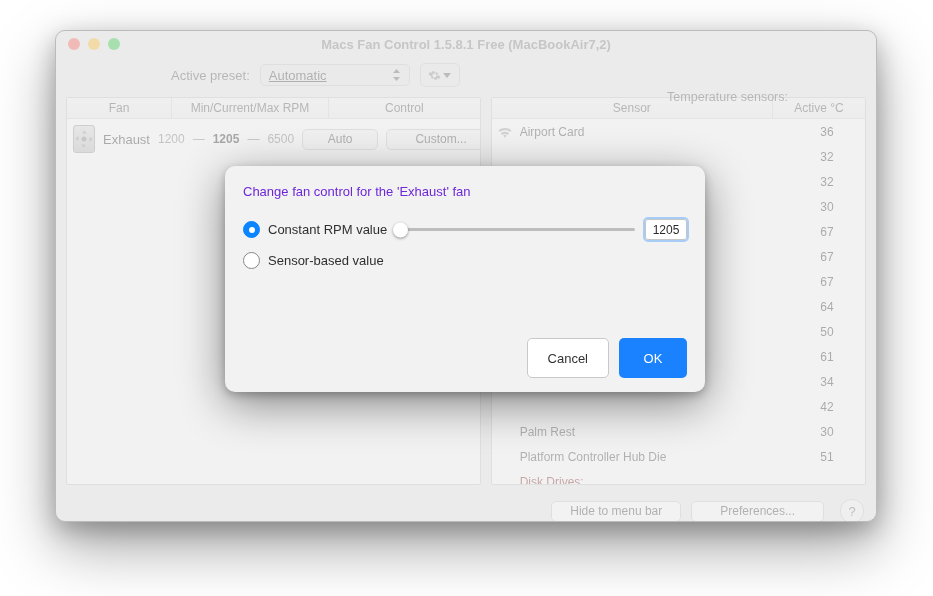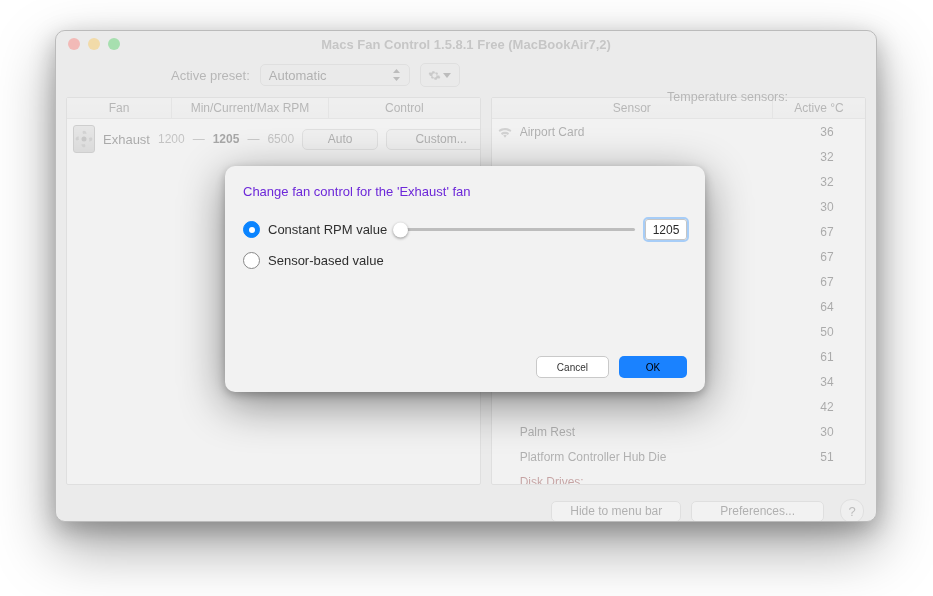--- a/index.html
+++ b/index.html
@@ -29,21 +29,21 @@
   .dot{width:12px;height:12px;border-radius:50%;}
   .dot.red{background:#ff5f57;}
   .dot.yellow{background:#febc2e;}
   .dot.green{background:#28c840;}
   .title{position:absolute;left:0;right:0;text-align:center;font-weight:600;color:#808080;}
   .toolbar{display:flex;align-items:center;gap:10px;padding:6px 2px 10px 10px;}
   .lbl{color:#555;padding-left:105px;}
   .select{
     display:flex;align-items:center;justify-content:space-between;
     min-width:150px;height:22px;background:var(--header-grey);border:1px solid var(--border);
-    border-radius:5px;padding:0 8px;color:#444;box-sizing:border-box;
+    border-radius:5px;padding:0 8px;color:#444;box-sizing:border-box;text-decoration:underline;
   }
   .chev{margin-left:8px;color:#666;}
   .gear{
     display:flex;align-items:center;justify-content:center;width:38px;height:22px;
     background:var(--header-grey);border:1px solid var(--border);border-radius:5px;color:#555;gap:2px;
   }
   .body{display:flex;gap:10px;padding:0 10px 8px 10px;height:388px;}
   .left,.right{background:var(--white);border:1px solid var(--border);border-radius:2px;flex:1;overflow:hidden;}
   .left{flex:1.05;}
   .right{flex:.95;display:flex;flex-direction:column;}
@@ -90,23 +90,23 @@
   .radio{width:15px;height:15px;border-radius:50%;border:1px solid #888;background:#fff;display:flex;align-items:center;justify-content:center;}
   .radio.checked{border-color:var(--blue);background:var(--blue);}
   .radio.checked::after{content:"";width:6px;height:6px;border-radius:50%;background:#fff;}
   .opt-lbl{color:#2f2f2f;}
   .slider-wrap{display:flex;align-items:center;gap:10px;flex:1;margin-left:2px;}
   .slider{flex:1;height:3px;background:#bdbdbd;border-radius:2px;position:relative;}
   .thumb{position:absolute;left:0%;top:50%;transform:translate(-4px,-50%);width:15px;height:15px;border-radius:50%;background:#fff;box-shadow:0 1px 3px rgba(0,0,0,.4);}
   .valbox{width:40px;height:19px;border:1px solid #c5c5c5;background:#fff;border-radius:3px;display:flex;align-items:center;justify-content:center;font-size:12px;color:#2a2a2a;}
   .valbox.sel{outline:2px solid #a7cdf7;}
   .mfooter{margin-top:auto;display:flex;gap:10px;justify-content:flex-end;}
-  .mbtn{height:22px;border-radius:5px;padding:0 20px;display:inline-flex;align-items:center;justify-content:center;font-size:10px;border:none;}
+  .mbtn{height:40px;border-radius:5px;padding:0 20px;display:inline-flex;align-items:center;justify-content:center;font-size:13px;border:none;}
   .mbtn.cancel{background:#fff;border:1px solid var(--border);color:#333;}
-  .mbtn.ok{background:var(--ok-blue);color:#000000;min-width:68px;}
+  .mbtn.ok{background:var(--ok-blue);color:#ffffff;min-width:68px;}
 
   svg{display:block;}
 </style>
 </head>
 <body>
 
 <div class="stage">
   <div class="window">
     <div class="titlebar">
       <div class="traffic">

